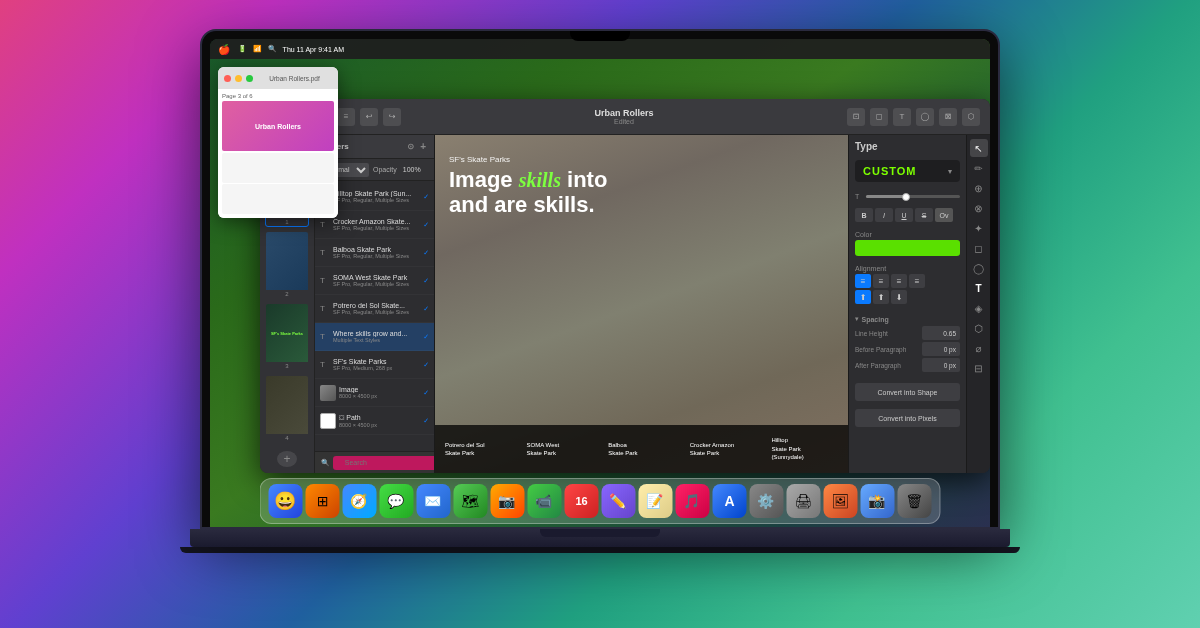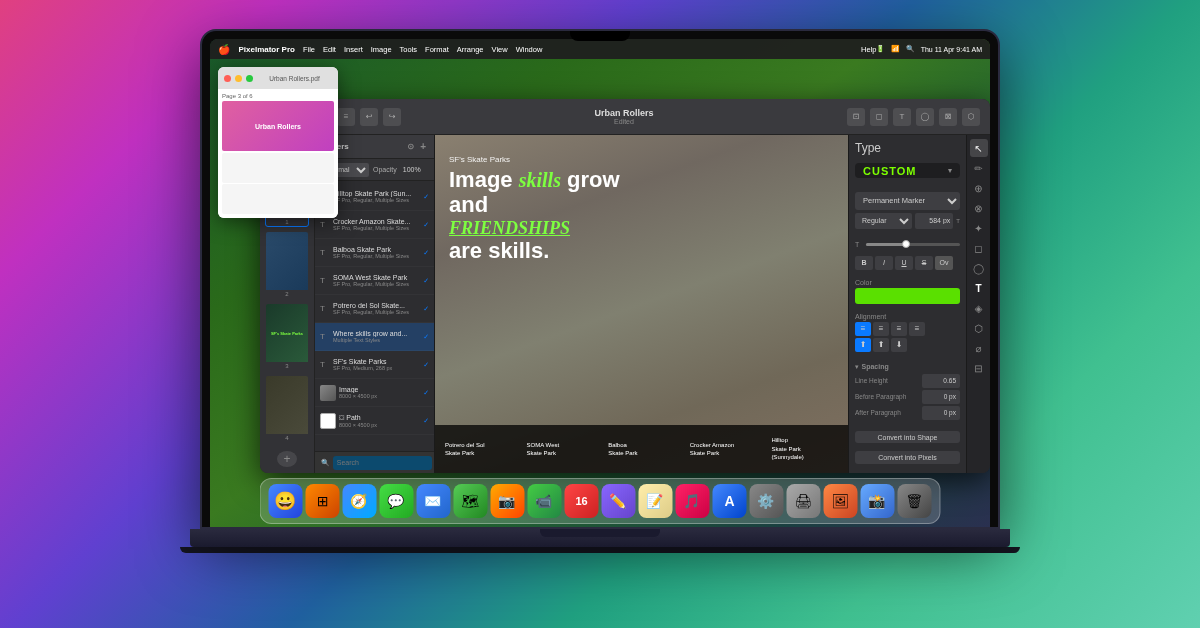--- a/index.html
+++ b/index.html
@@ -262,25 +262,25 @@
       height: 22px;
       background: #333;
       padding: 0 6px;
       display: flex;
       align-items: center;
       gap: 3px;
       border-top: 1px solid #222;
     }
     .search-input-layers {
       flex: 1;
-      background: #0c4a6e;
+      background: #be185d;
       border: none;
       color: #ccc;
       font-size: 7px;
-      padding: 2px 4px;
+      padding: 2px 12px;
       border-radius: 3px;
       height: 14px;
     }
 
     
     .canvas-area {
       flex: 1;
       background: #555;
       position: relative;
       overflow: hidden;
@@ -292,23 +292,23 @@
       background: #2d2d30;
       border-left: 1px solid #1a1a1a;
       display: flex;
       flex-direction: column;
       overflow-y: auto;
       padding: 6px;
       gap: 5px;
     }
 
     .panel-section-title {
-      font-size: 12px;
+      font-size: 10px;
       color: #ccc;
-      font-weight: 400;
+      font-weight: 700;
       margin-bottom: 3px;
     }
 
     .type-dropdown {
       height: 22px;
       background: #1e1e20;
       border-radius: 4px;
       display: flex;
       align-items: center;
       padding: 0 8px;
@@ -631,33 +631,20 @@
 <div style="position:relative; width:1200px; height:628px; background: linear-gradient(135deg, #e04080 0%, #c030c0 15%, #6040d0 35%, #2060a0 50%, #20a080 65%, #40c090 80%, #60d0b0 100%); display:flex; align-items:center; justify-content:center;">
 
   <div class="macbook">
     <div class="macbook-lid">
       <div class="notch-camera"></div>
       <div class="screen-bezel">
         <div class="screen">
 
           <div class="menubar">
             <span class="menubar-apple">🍎</span>
-            <div class="menubar-items">
-              <span class="menubar-item menubar-bold">Pixelmator Pro</span>
-              <span class="menubar-item">File</span>
-              <span class="menubar-item">Edit</span>
-              <span class="menubar-item">Insert</span>
-              <span class="menubar-item">Image</span>
-              <span class="menubar-item">Tools</span>
-              <span class="menubar-item">Format</span>
-              <span class="menubar-item">Arrange</span>
-              <span class="menubar-item">View</span>
-              <span class="menubar-item">Window</span>
-              <span class="menubar-item" style="margin-left:auto;">Help</span>
-            </div>
             <div class="menubar-right">
               <span>🔋</span>
               <span>📶</span>
               <span>🔍</span>
               <span style="font-size:7px;">Thu 11 Apr  9:41 AM</span>
             </div>
           </div>
 
           <div class="wallpaper">
 
@@ -826,54 +813,42 @@
                     <input class="search-input-layers" type="text" placeholder="Search" style="">
                     <span style="font-size:8px;color:#888;">⊙</span>
                   </div>
                 </div>
 
                 <div class="canvas-area">
                   <div class="aerial-bg"></div>
                   <div class="text-overlay">
                     <div class="canvas-sf-label">SF's Skate Parks</div>
                     <div class="canvas-headline">
-                      <span>Image </span><span class="canvas-skills">skills</span><span> grow</span><br>
-                      <span>and </span><span class="canvas-forged">FRIENDSHIPS</span>
+                      <span>Image </span><span class="canvas-skills">skills</span><span> into</span><br>
+                      <span>and </span>
                       <span>are skills.</span>
                     </div>
                   </div>
                   <div class="parks-strip">
                     <div class="park-item">Potrero del Sol<br>Skate Park</div>
                     <div class="park-item">SOMA West<br>Skate Park</div>
                     <div class="park-item">Balboa<br>Skate Park</div>
                     <div class="park-item">Crocker Amazon<br>Skate Park</div>
                     <div class="park-item">Hilltop<br>Skate Park<br>(Sunnydale)</div>
                   </div>
                 </div>
 
                 <div class="right-panel">
                   <div class="panel-section-title">Type</div>
 
                   <div class="type-dropdown">
                     <span class="type-dropdown-label">Custom</span>
                     <span class="type-dropdown-arrow">▾</span>
                   </div>
 
-                  <div class="font-section">
-                    <select class="font-select">
-                      <option>Permanent Marker</option>
-                    </select>
-                    <div class="font-row">
-                      <select class="font-style-select">
-                        <option>Regular</option>
-                      </select>
-                      <input class="font-size-input" type="text" value="584 px" style="">
-                      <span class="font-size-unit">T</span>
-                    </div>
-                  </div>
 
                   <div class="slider-row">
                     <span class="slider-label" style="font-size:7px;color:#888;">T</span>
                     <div class="slider-track">
                       <div class="slider-fill" style="width:40%;"></div>
                       <div class="slider-handle" style="left:38%;"></div>
                     </div>
                   </div>
 
                   <div class="text-style-row">

